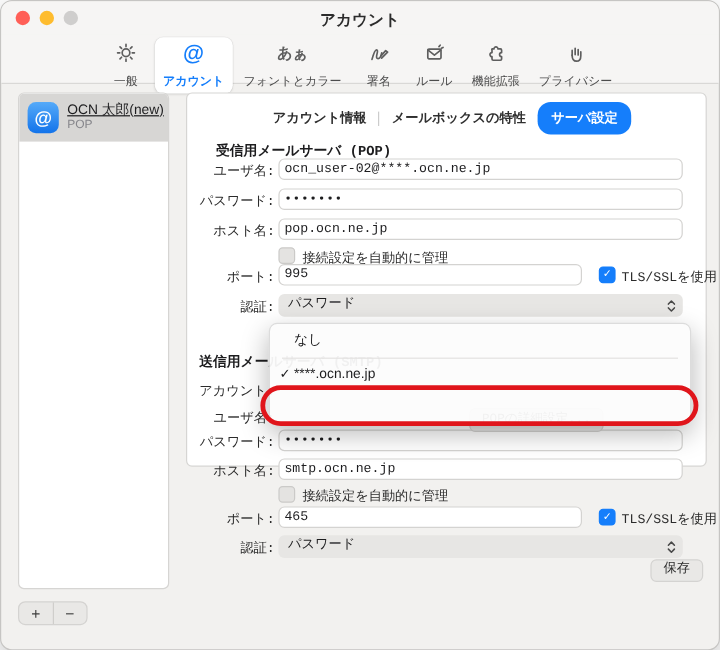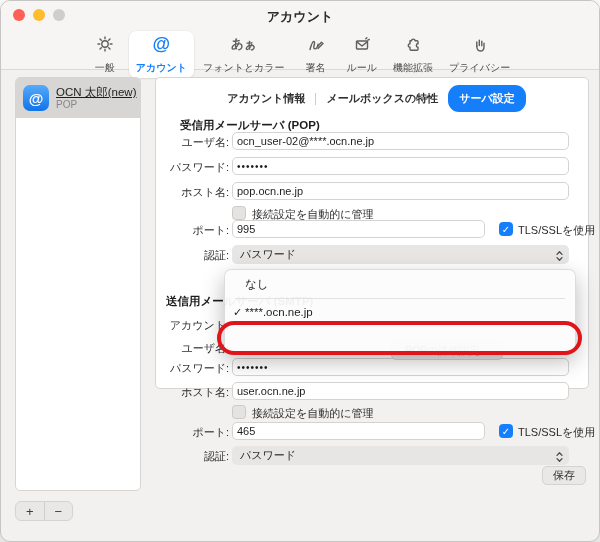--- a/index.html
+++ b/index.html
@@ -40,21 +40,21 @@
     display:flex; align-items:center; justify-content:center; }
   .acct-name { font-size:11.5px; color:#1d1d1f; line-height:1.25;text-decoration:underline; }
   .acct-type { font-size:10px; color:#86868b; line-height:1.2; }
   #addremove { position:absolute; left:14px; top:500px; width:58px; height:20px;
     background:#e9e8e6; border:1px solid #d4d3d1; border-radius:6px; display:flex; }
   #addremove .seg { flex:1; display:flex; align-items:center; justify-content:center;
     font-size:13px; color:#3c3c3c; }
   #addremove .seg + .seg { border-left:1px solid #cfcecb; }
   
   #panel { position:absolute; left:154px; top:76px; width:434px; height:312px;
-    background:#ffffff; border:1px solid #d6d5d3; border-radius:5px; }
+    background:#ffffff; border:1px solid #d6d5d3; border-radius:5px;font-family:Liberation Mono, monospace; }
   #tabs { position:absolute; top:7px; left:0; width:100%; display:flex; justify-content:center;
     align-items:center; gap:1px; }
   .tab { font-size:11px; font-weight:bold; color:#2f2f2f; padding:3px 9px; white-space:nowrap; }
   .tab-div { width:1px; height:12px; background:#cccccc; }
   .tab.selected { background:#157efb; color:#ffffff; border-radius:11px; padding:6px 11px; }
   .sec-header { position:absolute; font-size:11.5px; font-weight:bold; color:#1d1d1f; white-space:nowrap; }
   .frow { position:absolute; left:0; width:100%; }
   .flabel { position:absolute; left:0; top:3px; width:73px; text-align:right;
     font-size:11px; color:#2b2b2b; white-space:nowrap; }
   .ffield { position:absolute; left:76px; width:337px; height:18px;
@@ -235,21 +235,21 @@
     </div>
     <div class="frow" style="top:260px; height:18px;">
       <div class="flabel">ユーザ名:</div>
     </div>
     <div class="frow" style="top:280px; height:18px;">
       <div class="flabel">パスワード:</div>
       <div class="ffield pw">•••••••</div>
     </div>
     <div class="frow" style="top:304px; height:18px;">
       <div class="flabel">ホスト名:</div>
-      <div class="ffield">user.ocn.ne.jp</div>
+      <div class="ffield">smtp.ocn.ne.jp</div>
     </div>
     <div class="frow" style="top:327px; height:14px;">
       <div class="cbox" style="left:76px;"></div>
       <div class="cblabel" style="left:96px;">接続設定を自動的に管理</div>
     </div>
     <div class="frow" style="top:344px; height:18px;">
       <div class="flabel">ポート:</div>
       <div class="ffield short">465</div>
       <div class="cbox checked" style="left:343px; top:2px;">✓</div>
       <div class="cblabel" style="left:362px; top:3px;">TLS/SSLを使用</div>

